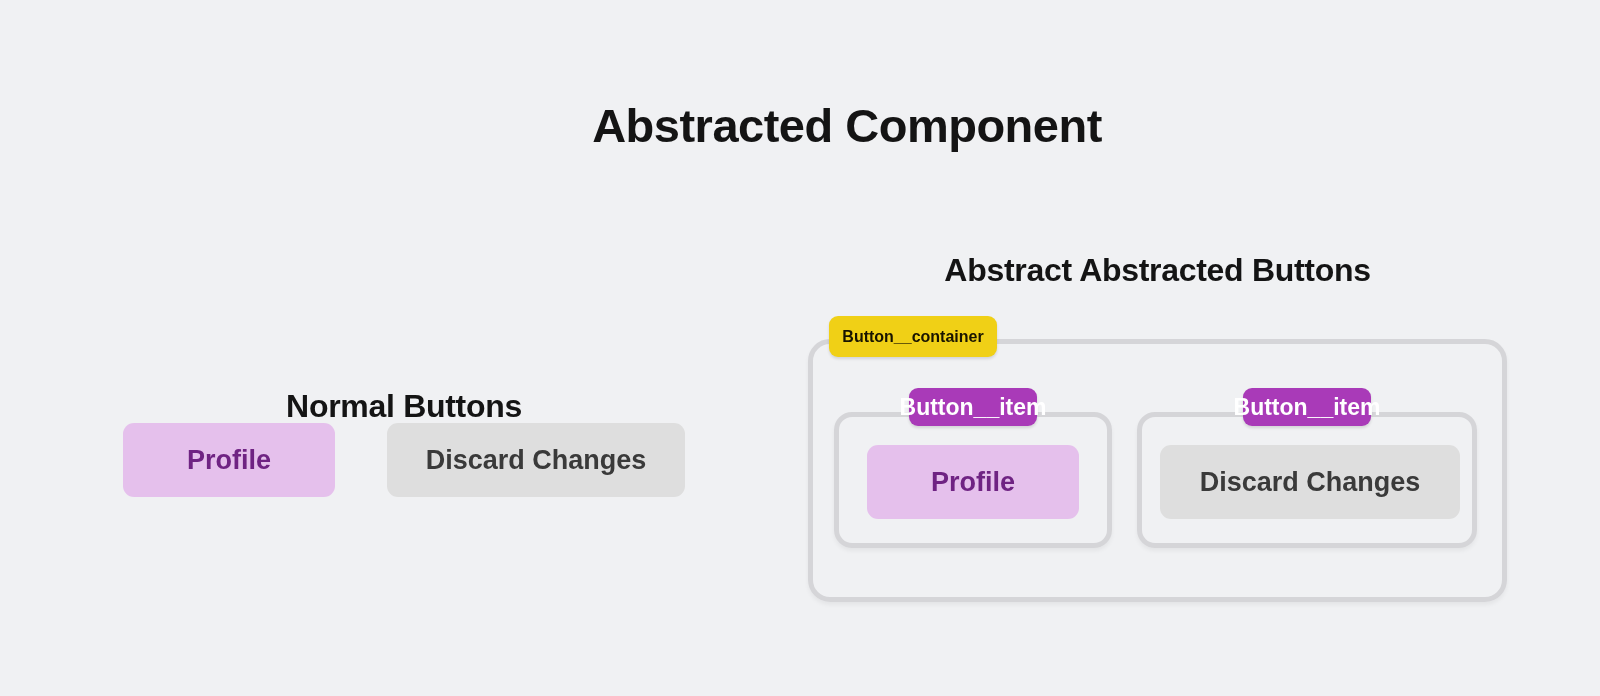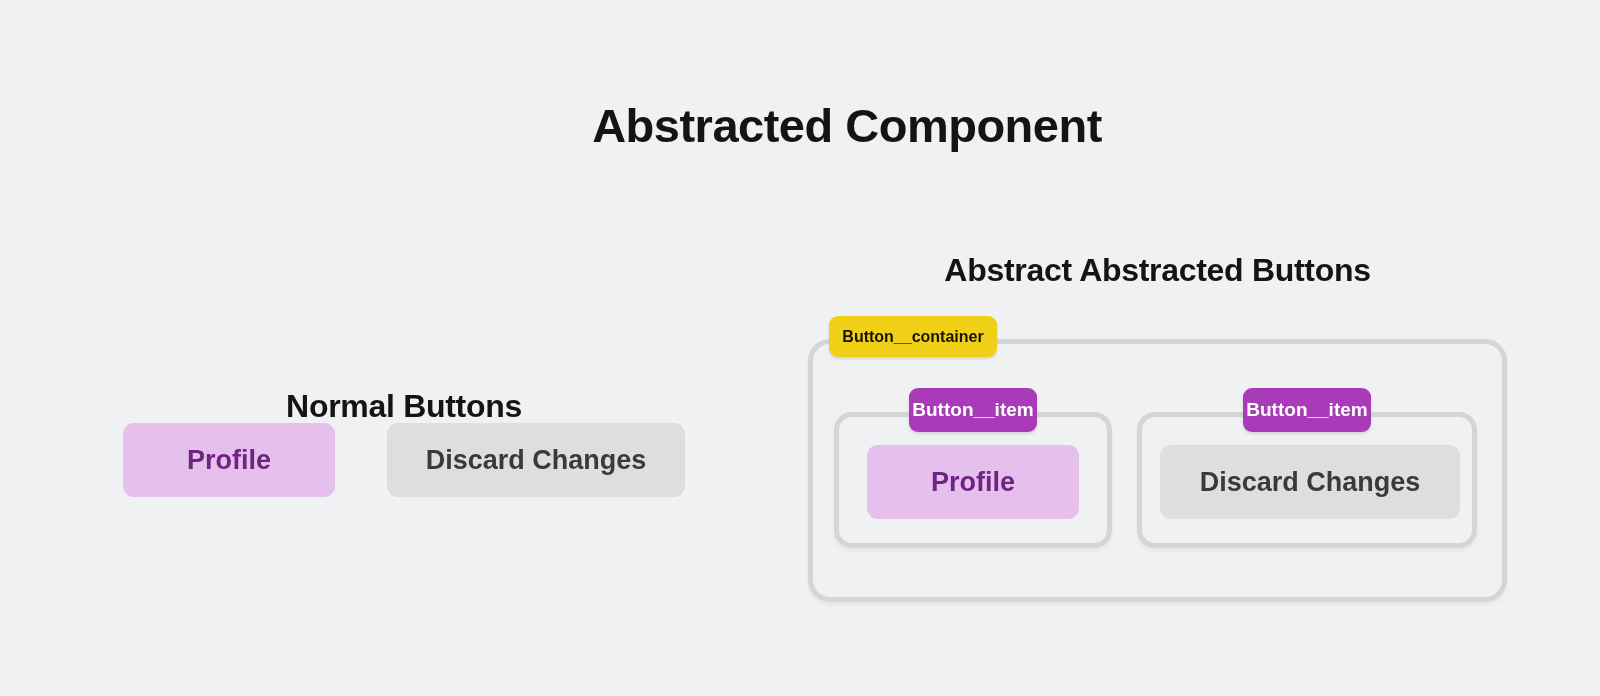--- a/index.html
+++ b/index.html
@@ -85,24 +85,24 @@
     z-index:3;
   }
   .container-tag{
     left:812px;top:299px;width:168px;height:41px;
     background:var(--container-tag-bg);
     color:var(--container-tag-text);
     font-size:16px;
     box-shadow:0 2px 3px rgba(0,0,0,0.12);
   }
   .item-tag{
-    top:371px;width:128px;height:44px;
+    top:371px;width:128px;height:38px;
     background:var(--item-tag-bg);
     color:var(--item-tag-text);
-    font-size:19px;font-weight:600;
+    font-size:23px;font-weight:600;
     box-shadow:0 2px 3px rgba(0,0,0,0.12);
   }
   .item-tag-left{left:892px;}
   .item-tag-right{left:1226px;}
 </style>
 </head>
 <body>
 
 <div class="canvas">
 

